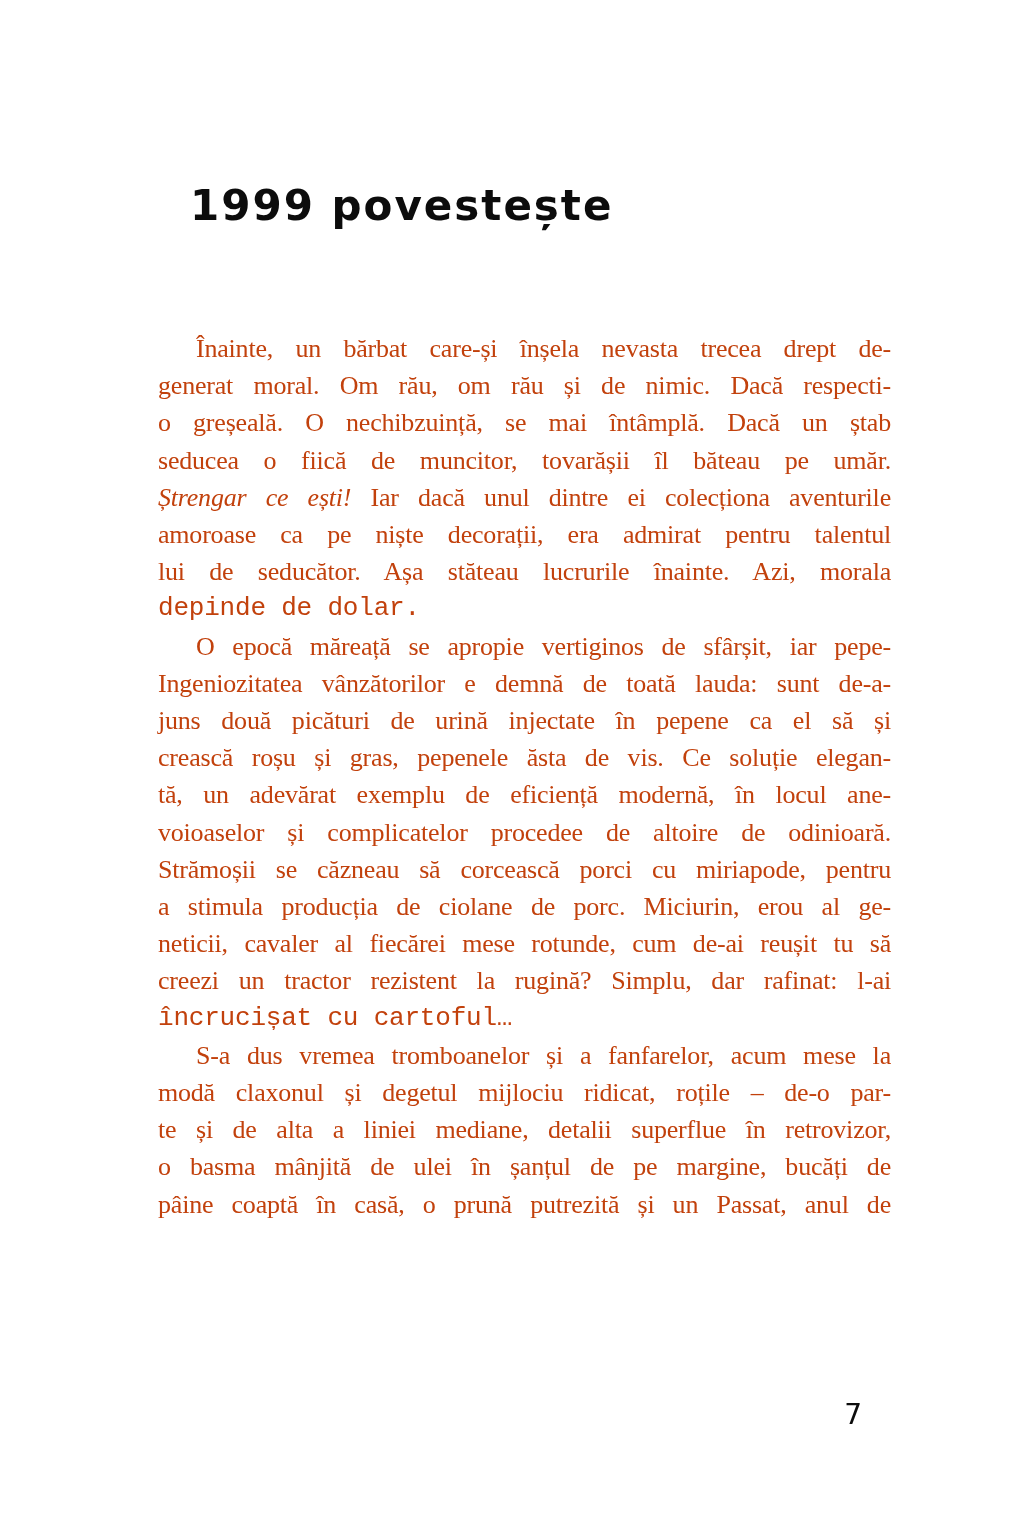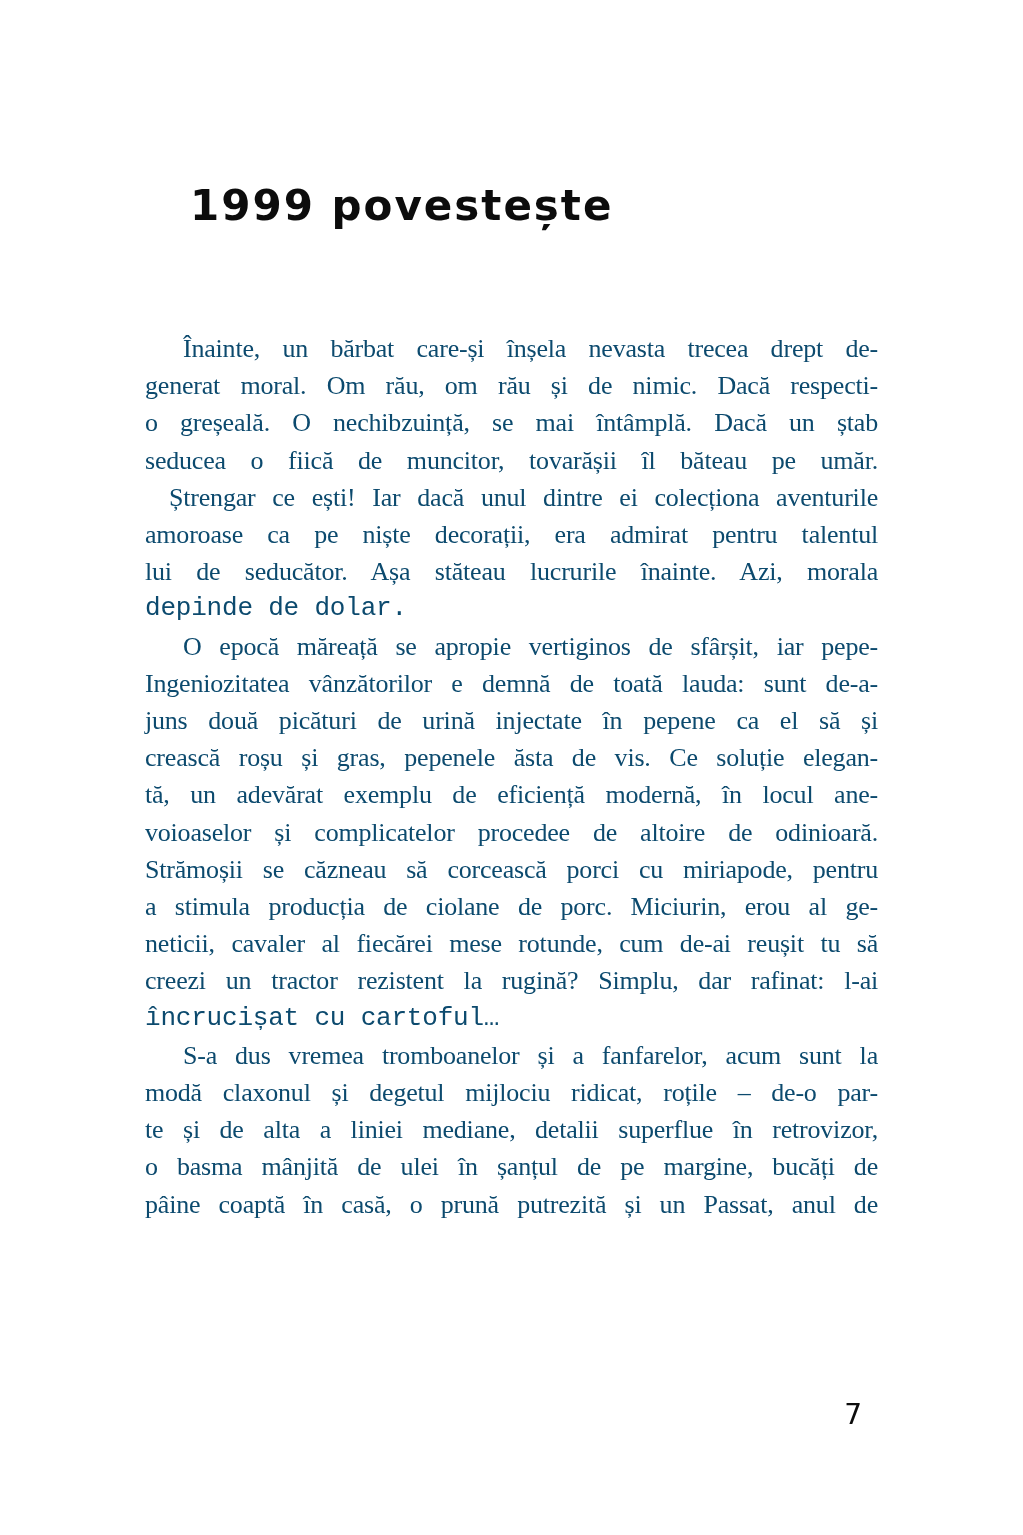--- a/index.html
+++ b/index.html
@@ -26,42 +26,42 @@
     top: 153px;
     font-family: "DejaVu Sans", "Liberation Sans", sans-serif;
     font-weight: bold;
     font-size: 42px;
     letter-spacing: 2px;
     color: #0c0c0c;
     white-space: nowrap;
   }
   .body-text {
     position: absolute;
-    left: 145px;
+    left: 158px;
     top: 330px;
     width: 733px;
     font-size: 26px;
     line-height: 37.2px;
     letter-spacing: -0.2px;
-    color: #0c4a6e;
+    color: #c2410c;
   }
   .text-line {
     text-align: justify;
     text-align-last: justify;
     white-space: normal;
   }
   .text-line.lastline {
     text-align-last: left;
     font-family: Liberation Mono, monospace;
   }
   .text-line.indent {
     text-indent: 38px;
   }
   .seg-italic {
-    margin-left: 24px;
+    font-style: italic;
   }
   .page-number {
     position: absolute;
     right: 161px;
     top: 1398px;
     font-family: "DejaVu Sans", "Liberation Sans", sans-serif;
     font-size: 28px;
     color: #0c0c0c;
   }
 </style>
@@ -85,21 +85,21 @@
       <div class="text-line"><span>Ingeniozitatea vânzătorilor e demnă de toată lauda: sunt de-a-</span></div>
       <div class="text-line"><span>juns două picături de urină injectate în pepene ca el să și</span></div>
       <div class="text-line"><span>crească roșu și gras, pepenele ăsta de vis. Ce soluție elegan-</span></div>
       <div class="text-line"><span>tă, un adevărat exemplu de eficiență modernă, în locul ane-</span></div>
       <div class="text-line"><span>voioaselor și complicatelor procedee de altoire de odinioară.</span></div>
       <div class="text-line"><span>Strămoșii se căzneau să corcească porci cu miriapode, pentru</span></div>
       <div class="text-line"><span>a stimula producția de ciolane de porc. Miciurin, erou al ge-</span></div>
       <div class="text-line"><span>neticii, cavaler al fiecărei mese rotunde, cum de-ai reușit tu să</span></div>
       <div class="text-line"><span>creezi un tractor rezistent la rugină? Simplu, dar rafinat: l-ai</span></div>
       <div class="text-line lastline"><span>încrucișat cu cartoful…</span></div>
-      <div class="text-line indent"><span>S-a dus vremea tromboanelor și a fanfarelor, acum sunt la</span></div>
+      <div class="text-line indent"><span>S-a dus vremea tromboanelor și a fanfarelor, acum mese la</span></div>
       <div class="text-line"><span>modă claxonul și degetul mijlociu ridicat, roțile – de-o par-</span></div>
       <div class="text-line"><span>te și de alta a liniei mediane, detalii superflue în retrovizor,</span></div>
       <div class="text-line"><span>o basma mânjită de ulei în șanțul de pe margine, bucăți de</span></div>
       <div class="text-line"><span>pâine coaptă în casă, o prună putrezită și un Passat, anul de</span></div>
     </div>
 
   <div class="page-number">7</div>
 
 </div>
 

